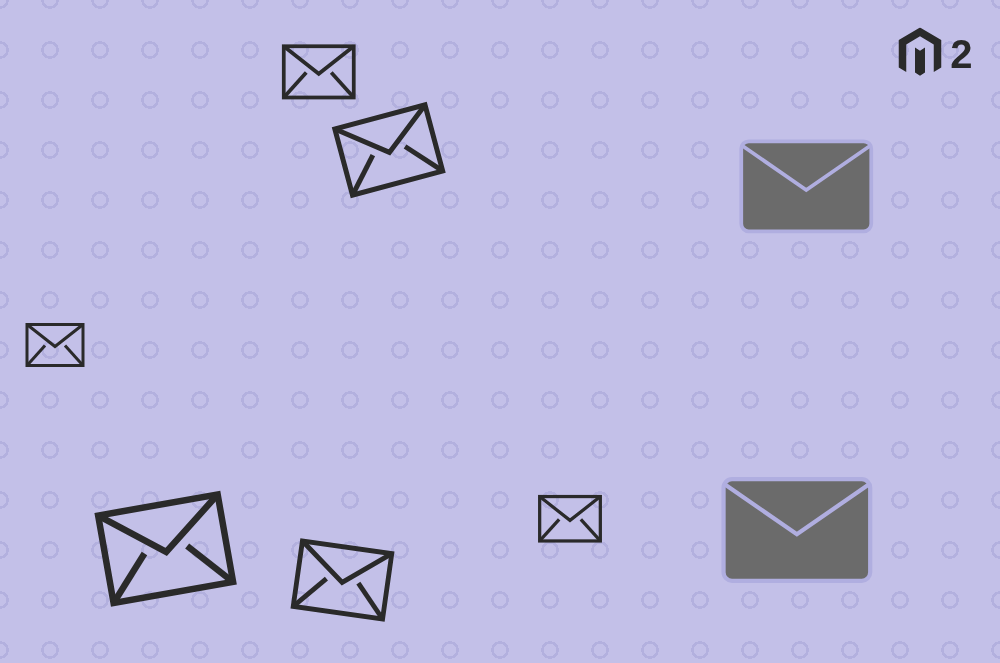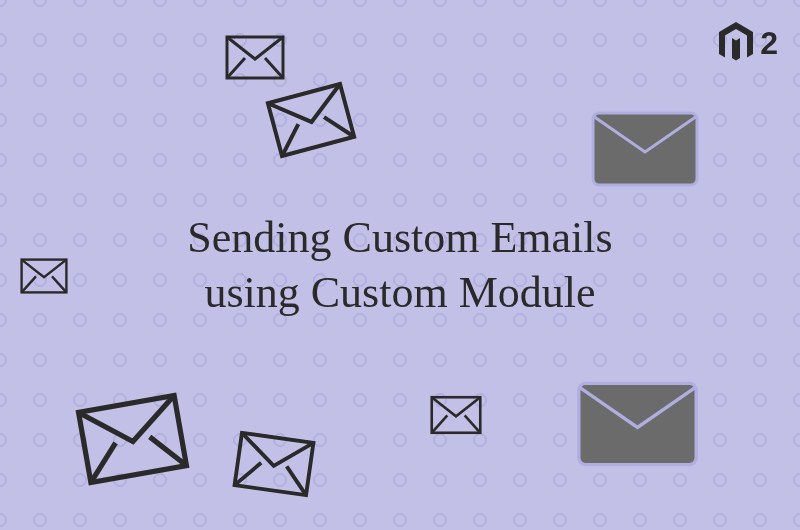--- a/index.html
+++ b/index.html
@@ -83,24 +83,20 @@
 <div class="content">
 
   <div class="logo-container">
     <svg width="36" height="42" viewBox="0 0 36 42">
       <path d="M18 0 L35 10 L35 32 L29 35.5 L29 13.5 L18 7 L7 13.5 L7 35.5 L1 32 L1 10 Z" fill="#2a2a2a"></path>
       <path d="M14 16 L14 36 L18 38.5 L22 36 L22 16 L18 18.5 Z" fill="#2a2a2a"></path>
     </svg>
     <span class="logo-text">2</span>
   </div>
 
-  <div class="title">
-    <div>Sending Custom Emails</div>
-    <div>using Custom Module</div>
-  </div>
 
   <svg class="envelope-outline" style="top: 35px; left: 225px;" width="60" height="45" viewBox="0 0 60 45">
     <rect x="2" y="2" width="56" height="41"></rect>
     <path d="M2 2 L30 24 L58 2"></path>
     <path d="M2 43 L20 23"></path>
     <path d="M58 43 L40 23"></path>
   </svg>
 
   <svg class="envelope-outline" style="top: 90px; left: 270px; transform: rotate(-15deg);" width="82" height="60" viewBox="0 0 60 45">
     <rect x="2" y="2" width="56" height="41"></rect>

